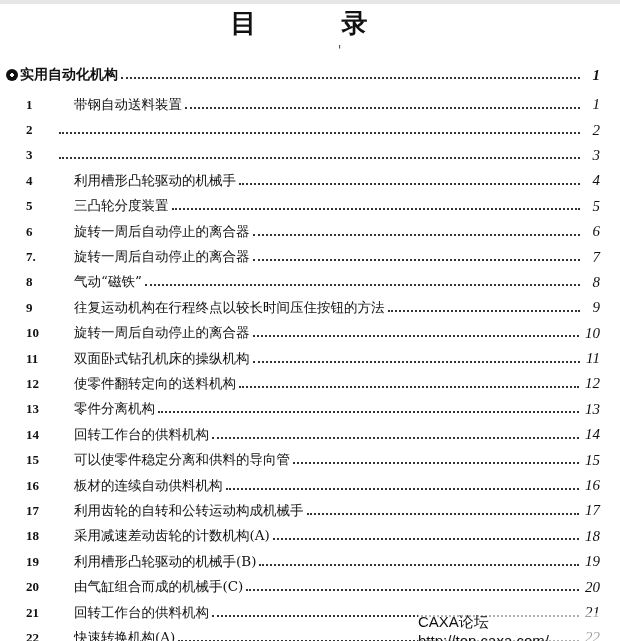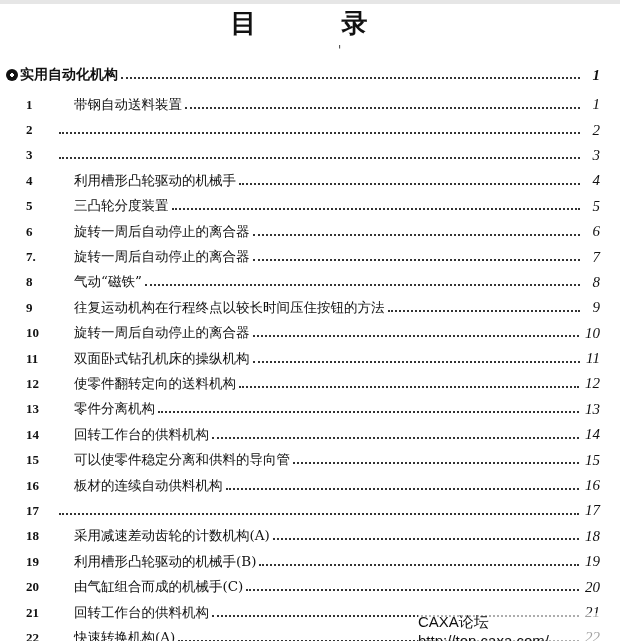--- a/index.html
+++ b/index.html
@@ -168,20 +168,21 @@
       <span class="page">15</span>
     </div>
   <div class="entry">
       <span class="num">16</span>
       <span class="label">板材的连续自动供料机构</span>
       <span class="dots"></span>
       <span class="page">16</span>
     </div>
   <div class="entry">
       <span class="num">17</span>
+      <span class="label">利用齿轮的自转和公转运动构成机械手</span>
       <span class="dots"></span>
       <span class="page">17</span>
     </div>
   <div class="entry">
       <span class="num">18</span>
       <span class="label">采用减速差动齿轮的计数机构(A)</span>
       <span class="dots"></span>
       <span class="page">18</span>
     </div>
   <div class="entry">

